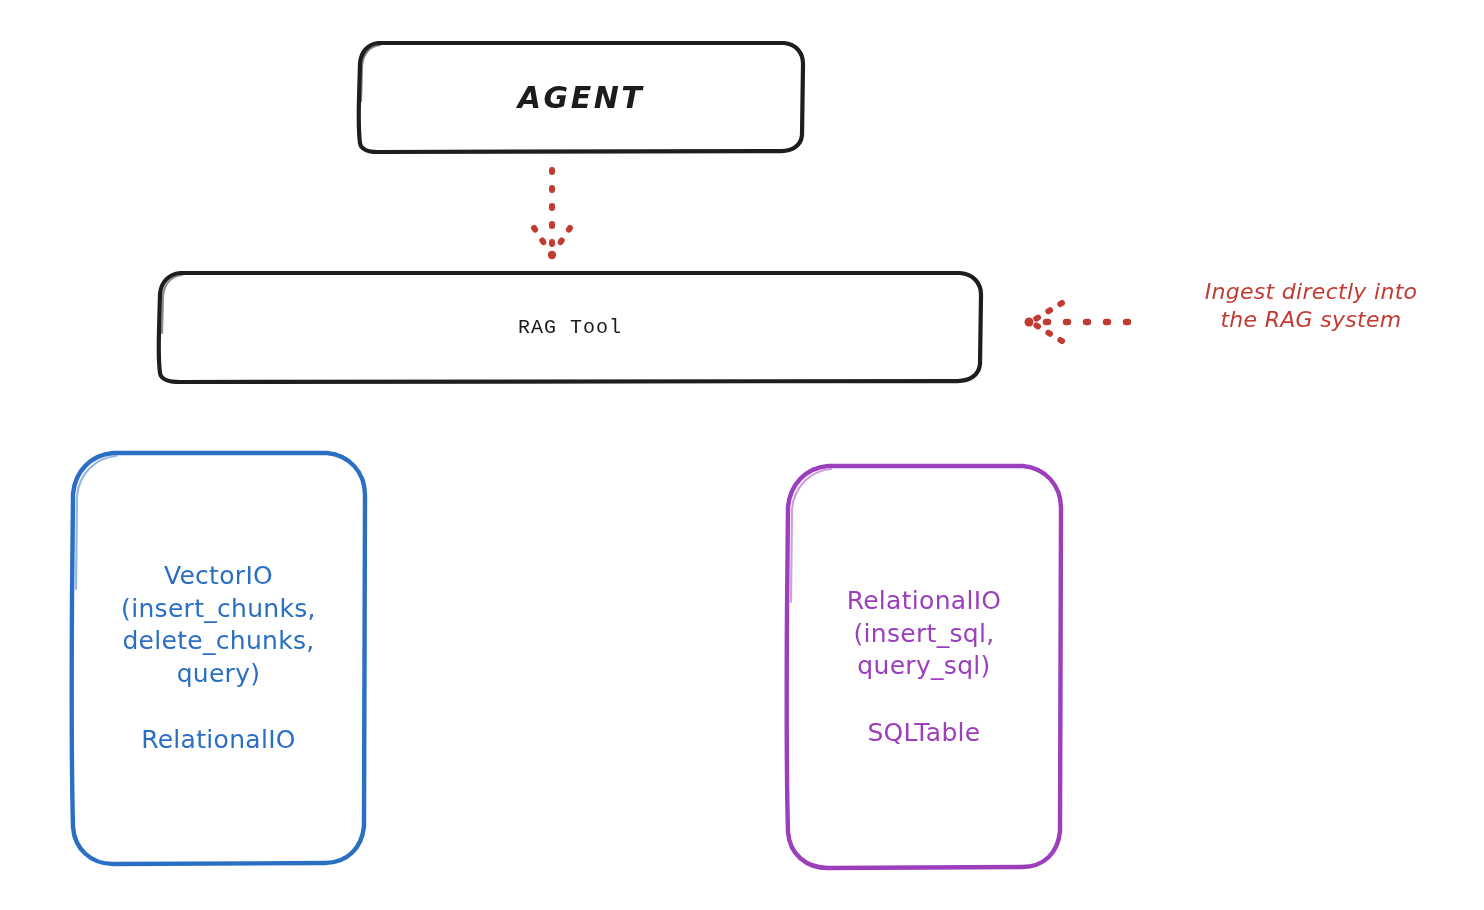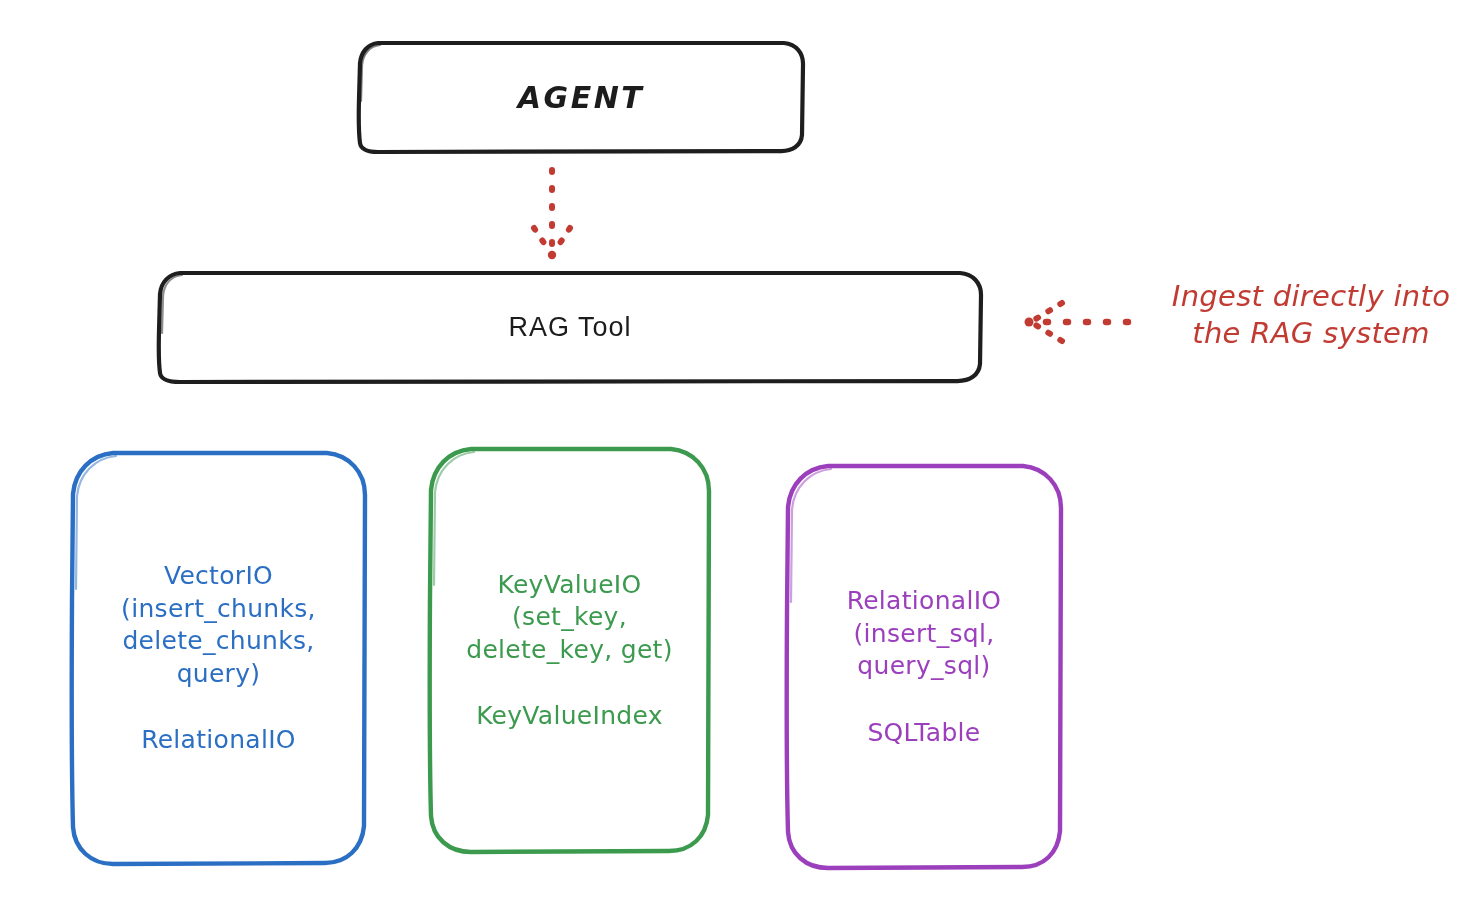--- a/index.html
+++ b/index.html
@@ -63,22 +63,22 @@
     letter-spacing: 2.5px;
     color: #1c1c1c;
   }
 
   
   #rag-tool-node {
     left: 156px; top: 269px;
     width: 828px; height: 116px;
   }
   #rag-tool-node .label {
-    font-family: Liberation Sans, sans-serif;
-    font-size: 27px;
+    font-family: Liberation Mono, monospace;
+    font-size: 20px;
     letter-spacing: 1px;
     color: #1c1c1c;
   }
 
   
   .provider .label {
     font-family: "DejaVu Sans", sans-serif;
     font-size: 25px;
     line-height: 1.30;
     letter-spacing: 0.3px;
@@ -126,21 +126,21 @@
   }
 
   
   #ingest-annotation {
     position: absolute;
     left: 1146px; top: 278px;
     width: 330px;
     z-index: 4;
     font-family: "DejaVu Sans", sans-serif;
     font-style: italic;
-    font-size: 29px;
+    font-size: 22px;
     line-height: 1.28;
     color: #c23b33;
     text-align: center;
     white-space: pre-line;
     letter-spacing: 0.3px;
   }
 </style>
 </head>
 <body>
 
@@ -175,34 +175,20 @@
     </svg>
     <div class="textstack">
       <div class="label">VectorIO
 (insert_chunks,
 delete_chunks,
 query)</div>
       <div class="label sub">RelationalIO</div>
     </div>
   </div>
 
-  <div class="node provider" id="key-value-io-node">
-    <svg class="frame" viewBox="0 0 285 411" preserveAspectRatio="none">
-      <path d="M44,4 C22,6 6,22 4,45 L3,150 C2.5,235 2.4,315 4,371
-               C5.5,393 22,407 44,407 L242,406 C264,406 279,392 281,370
-               L282,46 C282,23 266,6 244,4 Z" fill="#ffffff" stroke="#3c9a4e" stroke-width="4.4" stroke-linecap="round" stroke-linejoin="round"></path>
-      <path d="M47,7 C26,9 10,25 8,47 L7,140" fill="none" stroke="#3c9a4e" stroke-width="2.2" stroke-linecap="round" opacity="0.5"></path>
-    </svg>
-    <div class="textstack">
-      <div class="label">KeyValueIO
-(set_key,
-delete_key, get)</div>
-      <div class="label sub">KeyValueIndex</div>
-    </div>
-  </div>
 
   <div class="node provider" id="relational-io-node">
     <svg class="frame" viewBox="0 0 280 410" preserveAspectRatio="none">
       <path d="M44,4 C22,6 6,22 4,45 L3,150 C2.5,235 2.4,315 4,370
                C5.5,392 22,406 44,406 L238,405 C260,405 274,391 276,369
                L277,46 C277,23 261,6 239,4 Z" fill="#ffffff" stroke="#9b3fbd" stroke-width="4.4" stroke-linecap="round" stroke-linejoin="round"></path>
       <path d="M47,7 C26,9 10,25 8,47 L7,140" fill="none" stroke="#9b3fbd" stroke-width="2.2" stroke-linecap="round" opacity="0.5"></path>
     </svg>
     <div class="textstack">
       <div class="label">RelationalIO

